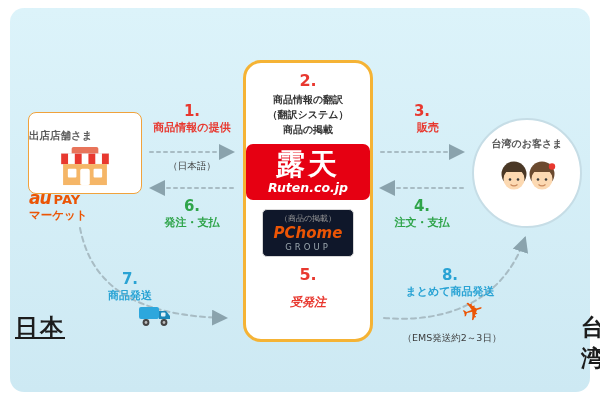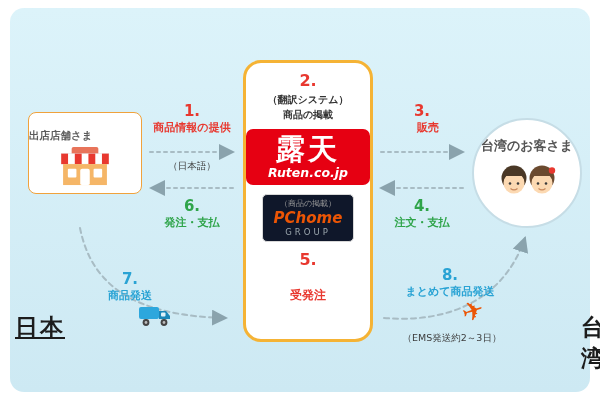--- a/index.html
+++ b/index.html
@@ -48,28 +48,28 @@
   .ruten-chars{font-size:29px;font-weight:bold;line-height:1.05;letter-spacing:3px;}
   .ruten-domain{font-size:12.5px;font-weight:bold;font-style:italic;margin-top:1px;}
   .pchome-box{
     width:86px;margin:9px auto 0;border:1px solid #d8d8d8;border-radius:5px;
     padding:3px 2px 4px;background:#0f172a;
   }
   .pchome-note{font-size:8px;color:#999;font-weight:normal;}
   .pchome-name{font-size:15px;font-weight:bold;font-style:italic;color:var(--orange,#eb5505);line-height:1.2;}
   .pchome-group{font-size:8.5px;color:#9aa6ad;letter-spacing:3px;}
   .step5-no{font-size:16px;font-weight:bold;color:var(--red,#e8382f);margin-top:8px;}
-  .step5-label{font-size:12px;font-weight:bold;color:var(--red,#e8382f);margin-top:18px;}
+  .step5-label{font-size:12px;font-weight:bold;color:var(--red,#e8382f);margin-top:10px;font-style:italic;}
 
   
   .customer-circle{
     position:absolute;left:472px;top:118px;width:110px;height:110px;background:#fff;
     border:2px solid #c6dde6;border-radius:50%;text-align:center;box-sizing:border-box;padding-top:17px;
   }
-  .customer-title{font-size:13px;color:#555;font-weight:bold;margin-bottom:4px;}
+  .customer-title{font-size:10px;color:#555;font-weight:bold;margin-bottom:4px;}
 
   
   .truck{position:absolute;left:138px;top:304px;}
   .plane{
     position:absolute;left:462px;top:296px;font-size:26px;color:var(--orange,#eb5505);
     transform:rotate(-18deg);font-weight:normal;
   }
 
   .region{
     position:absolute;font-size:23px;font-weight:bold;color:#1c1c1c;letter-spacing:2px;
@@ -104,24 +104,29 @@
       <rect x="5" y="8" width="50" height="11" fill="#fff" stroke="#e0e0e0" stroke-width="0.5"></rect>
       <rect x="5" y="8" width="7.2" height="11" fill="#e8382f"></rect>
       <rect x="19.3" y="8" width="7.2" height="11" fill="#e8382f"></rect>
       <rect x="33.6" y="8" width="7.2" height="11" fill="#e8382f"></rect>
       <rect x="47.8" y="8" width="7.2" height="11" fill="#e8382f"></rect>
       <rect x="7" y="19" width="46" height="22" fill="#f5b667"></rect>
       <rect x="12" y="24" width="9" height="9" rx="1" fill="#fff"></rect>
       <rect x="39" y="24" width="9" height="9" rx="1" fill="#fff"></rect>
       <rect x="25" y="24" width="10" height="17" rx="2" fill="#fff"></rect>
     </svg>
+    <div class="au-brand">
+      <span class="au">au</span><span class="pay">PAY</span>
+      <div class="market">マーケット</div>
+    </div>
   </div>
 
   <div class="center-card">
     <div class="step2-no">2.</div>
+    <div class="desc">商品情報の翻訳</div>
     <div class="desc">（翻訳システム）</div>
     <div class="desc">商品の掲載</div>
     <div class="ruten-logo">
       <div class="ruten-chars">露天</div>
       <div class="ruten-domain">Ruten.co.jp</div>
     </div>
     <div class="pchome-box">
       <div class="pchome-note">（商品の掲載）</div>
       <div class="pchome-name">PChome</div>
       <div class="pchome-group">GROUP</div>

